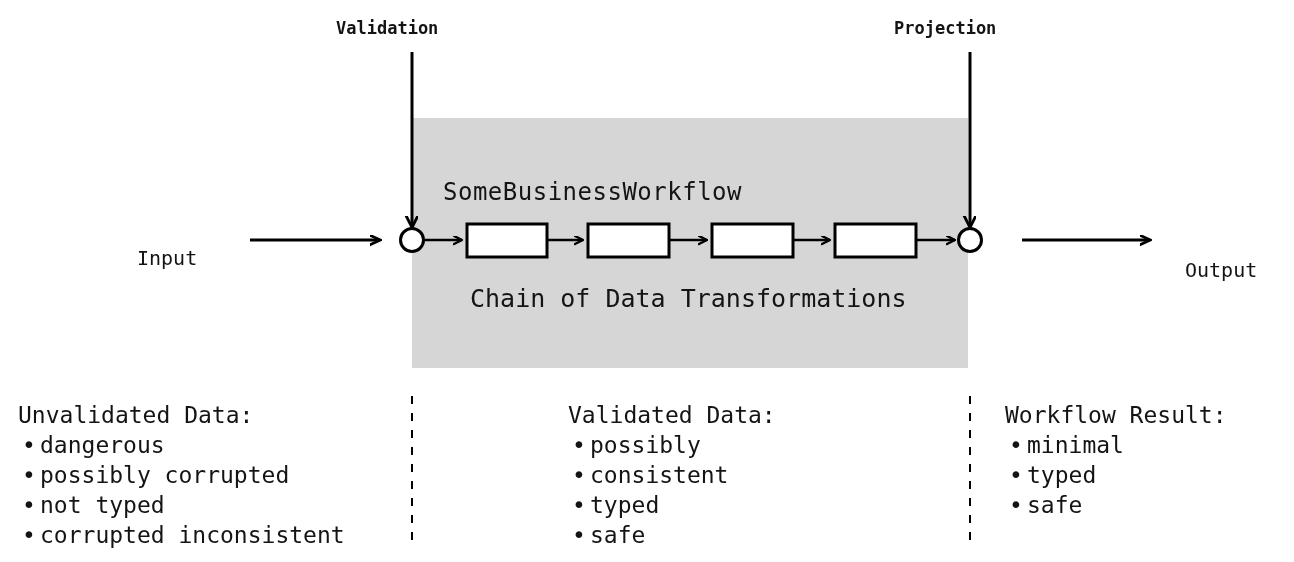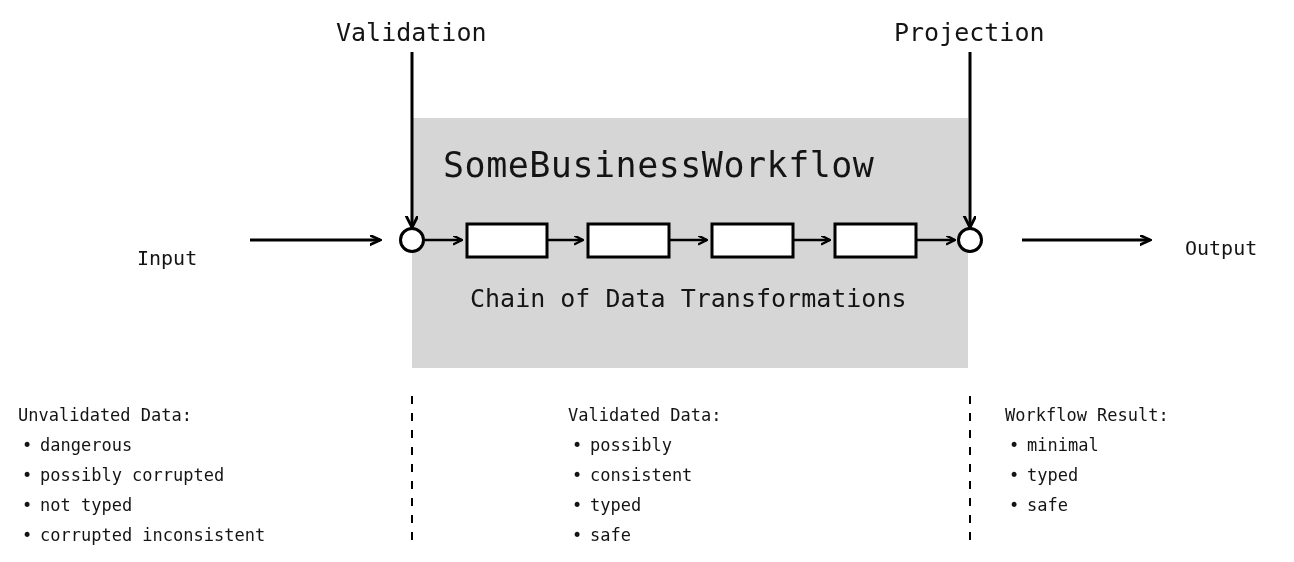--- a/index.html
+++ b/index.html
@@ -24,37 +24,39 @@
     height: 562px;
   }
   .txt {
     position: absolute;
     white-space: pre;
     font-family: "DejaVu Sans Mono", "Liberation Mono", monospace;
     color: #141414;
     line-height: 1;
   }
   .label-top {
-    font-size: 25px;
+    font-size: 17px;
     letter-spacing: 0px;
+    font-weight: bold;
   }
   .io-label {
     font-size: 20px;
     margin-top: 20px;
   }
   .wf-title {
-    font-size: 35px;
+    font-size: 24px;
     letter-spacing: 0.5px;
+    margin-top: 32px;
   }
   .wf-sub {
     font-size: 25px;
   }
   .col {
     position: absolute;
-    font-size: 17px;
+    font-size: 23px;
     line-height: 30px;
   }
   .col .head {
     white-space: pre;
     display: block;
   }
   .col ul {
     list-style: none;
     margin: 0;
     padding: 0;
@@ -116,21 +118,21 @@
     <line x1="412" y1="396" x2="412" y2="546" stroke="#000" stroke-width="2" stroke-dasharray="8 9"></line>
     <line x1="970" y1="396" x2="970" y2="546" stroke="#000" stroke-width="2" stroke-dasharray="8 9"></line>
   </svg>
 
   <div class="txt label-top" style="left:336px; top:20px;">Validation</div>
 
   <div class="txt label-top" style="left:894px; top:20px;">Projection</div>
 
   <div class="txt io-label" style="left:137px; top:228px;">Input</div>
 
-  <div class="txt io-label" style="left:1185px; top:218px;">Output</div>
+  <div class="txt io-label" style="left:1185px; top:240px;">Output</div>
 
   <div class="txt wf-title" style="left:443px; top:148px;">SomeBusinessWorkflow</div>
 
   <div class="txt wf-sub" style="left:470px; top:286px;">Chain of Data Transformations</div>
 
   <div class="col" style="left:18px; top:400px;">
     <span class="head">Unvalidated Data:</span>
     <ul>
       <li><span class="bullet">•</span><span>dangerous</span></li>
       <li><span class="bullet">•</span><span>possibly corrupted</span></li>

